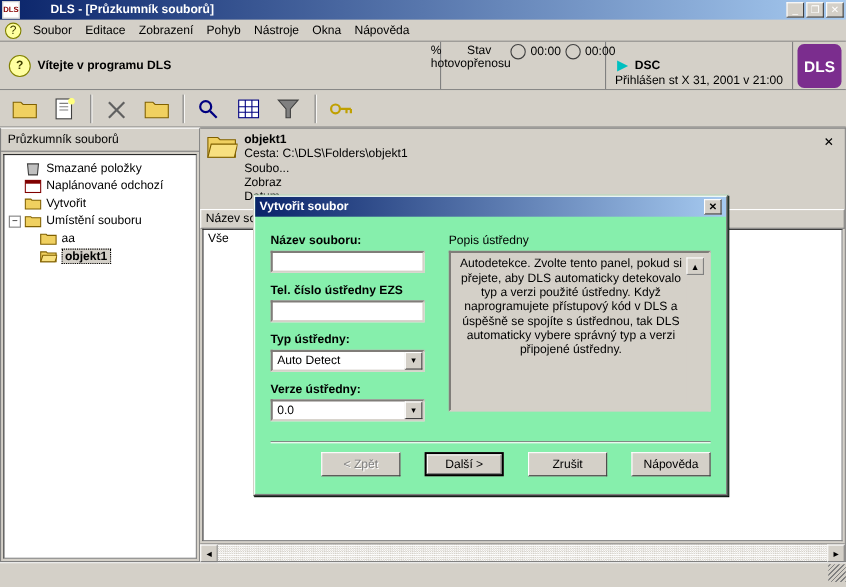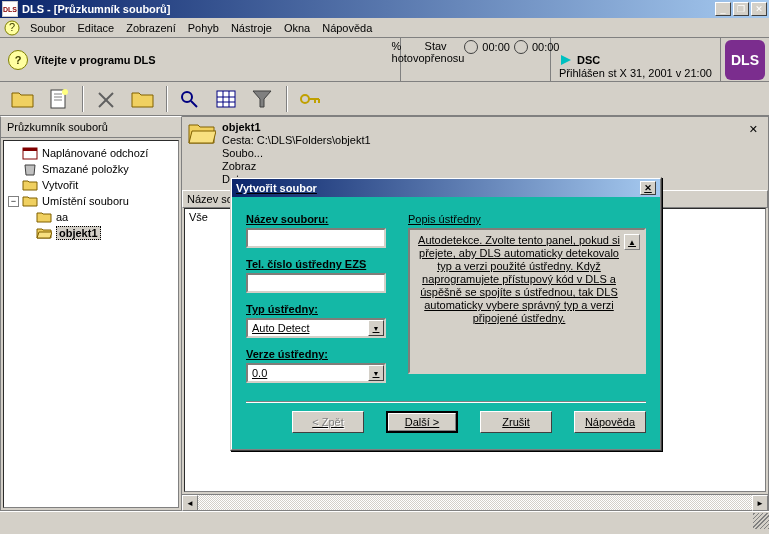--- a/index.html
+++ b/index.html
@@ -1,17 +1,17 @@
 <!DOCTYPE html>
 <html><head>
 <meta charset="utf-8">
 <style>
   * { box-sizing: border-box; margin: 0; padding: 0; font-family: Tahoma, Arial, sans-serif; font-size: 11px; }
   body { background: #d4d0c8; width: 769px; height: 534px; overflow: hidden; position: relative; }
-  .titlebar { background: linear-gradient(to right, #0a246a, #a6caf0); color: #fff; height: 18px; display: flex; align-items: center; padding: 0 2px; }
+  .titlebar { background: linear-gradient(to right, #0a246a, #a6caf0); color: #fff; height: 18px; display: flex; align-items: center; padding: 0 2px; gap: 24px; }
   .tb-icon { width: 16px; height: 16px; background: #fff; margin-right: 4px; display: flex; align-items: center; justify-content: center; font-size: 7px; font-weight: bold; color: #800; border: 1px solid #ccc; }
   .tb-title { flex: 1; font-weight: bold; }
   .tb-btns { display: flex; gap: 2px; }
   .tb-btn { width: 16px; height: 14px; background: #d4d0c8; border: 1px solid #fff; border-right-color: #404040; border-bottom-color: #404040; display: flex; align-items: center; justify-content: center; font-size: 9px; font-family: Marlett, Arial; cursor: pointer; }
   .menubar { background: #d4d0c8; height: 20px; display: flex; align-items: center; padding: 0 4px; border-bottom: 1px solid #808080; }
   .menubar .icon16 { width: 16px; height: 16px; margin-right: 4px; }
   .menu-item { padding: 2px 6px; cursor: pointer; }
   .infobar { background: #d4d0c8; height: 44px; display: flex; border-bottom: 1px solid #808080; }
   .info-section { border-right: 1px solid #808080; padding: 2px 8px; display: flex; align-items: center; }
   .bubble-icon { width: 20px; height: 20px; border-radius: 50%; background: #ffffa0; border: 1px solid #808000; margin-right: 6px; display: flex; align-items: center; justify-content: center; font-weight: bold; color: #404000; }
@@ -39,21 +39,21 @@
   .obj-close { margin-left: auto; font-family: Marlett, Arial; cursor: pointer; padding: 2px 4px; }
   .list-header { background: #d4d0c8; border: 1px solid #fff; border-right-color: #808080; border-bottom-color: #808080; padding: 2px 4px; display: flex; }
   .list-body { background: #fff; flex: 1; border: 1px inset #808080; margin: 0 2px 2px 2px; padding: 2px 4px; }
   .statusbar { height: 18px; background: #d4d0c8; border-top: 1px solid #fff; display: flex; align-items: center; }
   .status-grip { margin-left: auto; width: 16px; height: 16px; background: repeating-linear-gradient(-45deg, #808080 0 1px, transparent 1px 3px); }
   .scrollbar-h { height: 16px; background: #d4d0c8; border-top: 1px solid #808080; display: flex; }
   .sb-btn { width: 16px; height: 16px; background: #d4d0c8; border: 1px solid #fff; border-right-color: #808080; border-bottom-color: #808080; display: flex; align-items: center; justify-content: center; font-size: 8px; }
   .sb-track { flex: 1; background: repeating-conic-gradient(#d4d0c8 0 25%, #fff 0 50%) 0 0/2px 2px; }
 
   
-  .dialog { position: absolute; left: 230px; top: 177px; width: 432px; background: #14b8a6; border: 1px solid #404040; border-top-color: #d4d0c8; border-left-color: #d4d0c8; box-shadow: 1px 1px 0 #000; text-decoration: underline; }
+  .dialog { position: absolute; left: 230px; top: 177px; width: 432px; background: #86efac; border: 1px solid #404040; border-top-color: #d4d0c8; border-left-color: #d4d0c8; box-shadow: 1px 1px 0 #000; }
   .dialog-inner { border: 1px solid #fff; border-right-color: #808080; border-bottom-color: #808080; }
   .dlg-title { background: linear-gradient(to right, #0a246a, #a6caf0); color: #fff; padding: 2px 4px; font-weight: bold; display: flex; align-items: center; }
   .dlg-close { margin-left: auto; width: 16px; height: 14px; background: #d4d0c8; border: 1px solid #fff; border-right-color: #404040; border-bottom-color: #404040; color: #000; display: flex; align-items: center; justify-content: center; font-family: Marlett, Arial; font-size: 9px; cursor: pointer; }
   .dlg-body { padding: 12px 14px; }
   .dlg-cols { display: flex; gap: 12px; }
   .dlg-left { width: 150px; }
   .dlg-right { flex: 1; }
   .field-label { margin: 4px 0 3px 0; }
   .field-label.bold { font-weight: bold; }
   .text-input { width: 140px; height: 20px; border: 2px inset #d4d0c8; background: #fff; padding: 0 2px; }
@@ -184,30 +184,30 @@
       </svg>
     </div>
 </div>
 
 <div class="main">
   <div class="explorer">
     <div class="explorer-title">Průzkumník souborů</div>
     <div class="tree">
       <div class="tree-item tree-indent1">
         <svg class="icon" viewBox="0 0 16 14">
+            <path d="M3 3 L13 3 L12 13 L4 13 Z" fill="#c0c0c0" stroke="#404040"></path>
+          </svg>
+        <span class="lbl">Smazané položky</span>
+      </div>
+      <div class="tree-item tree-indent1">
+        <svg class="icon" viewBox="0 0 16 14">
             <rect x="1" y="2" width="14" height="11" fill="#fff" stroke="#800000"></rect>
             <rect x="1" y="2" width="14" height="3" fill="#800000"></rect>
           </svg>
         <span class="lbl">Naplánované odchozí</span>
-      </div>
-      <div class="tree-item tree-indent1">
-        <svg class="icon" viewBox="0 0 16 14">
-            <path d="M3 3 L13 3 L12 13 L4 13 Z" fill="#c0c0c0" stroke="#404040"></path>
-          </svg>
-        <span class="lbl">Smazané položky</span>
       </div>
       <div class="tree-item tree-indent1">
         <svg class="icon" viewBox="0 0 16 14">
             <path d="M1 3 L6 3 L7 4 L15 4 L15 12 L1 12 Z" fill="#f0d060" stroke="#806000"></path>
           </svg>
         <span class="lbl">Vytvořit</span>
       </div>
       <div class="tree-item">
         <span class="exp">−</span>
         <svg class="icon" viewBox="0 0 16 14">

